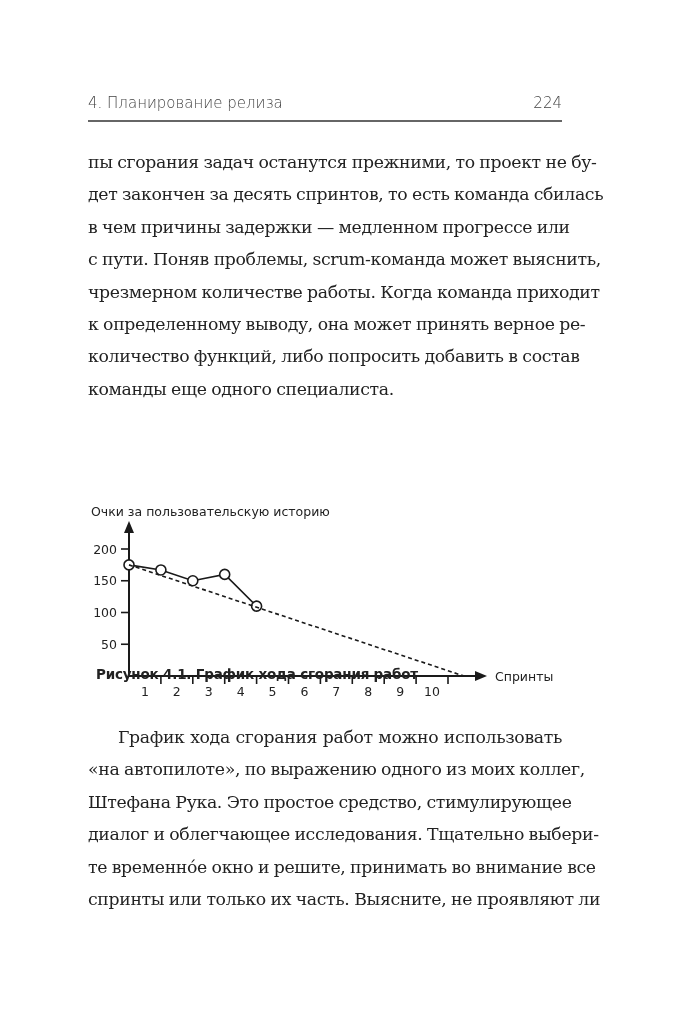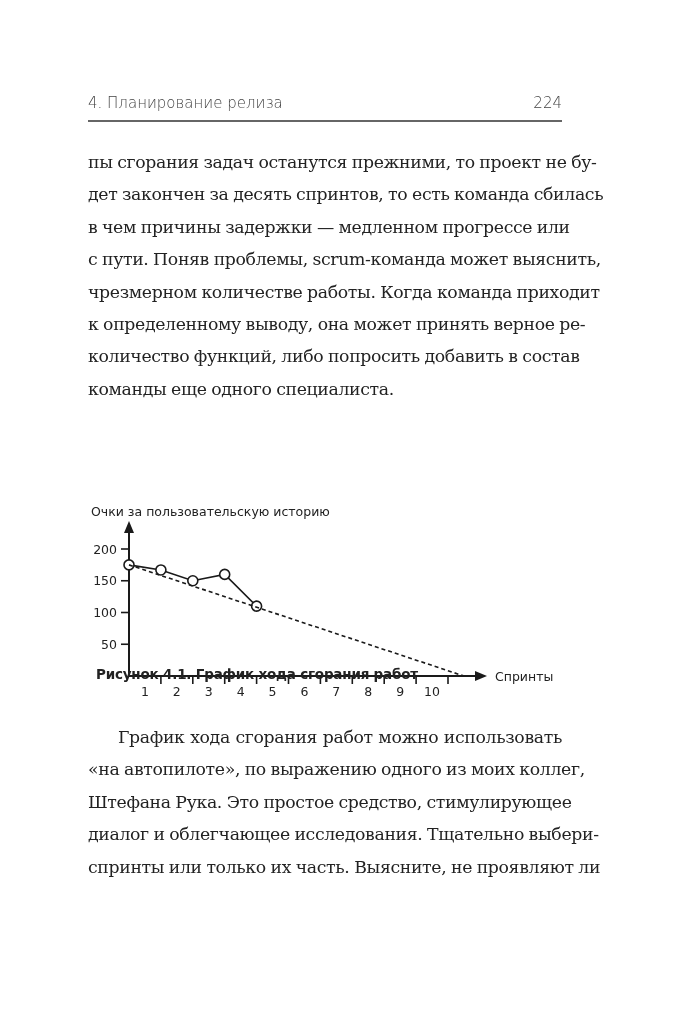--- a/index.html
+++ b/index.html
@@ -103,14 +103,15 @@
   </svg>
 </div>
 
 <div class="caption">Рисунок 4.1. График хода сгорания работ</div>
 
 <div class="para para2">
   <span class="line" style="padding-left:30px;">График хода сгорания работ можно использовать</span>
   <span class="line">«на автопилоте», по выражению одного из моих коллег,</span>
   <span class="line">Штефана Рука. Это простое средство, стимулирующее</span>
   <span class="line">диалог и облегчающее исследования. Тщательно выбери-</span>
+  <span class="line">те временнóе окно и решите, принимать во внимание все</span>
   <span class="line">спринты или только их часть. Выясните, не проявляют ли</span>
 </div>
 
 </body></html>

